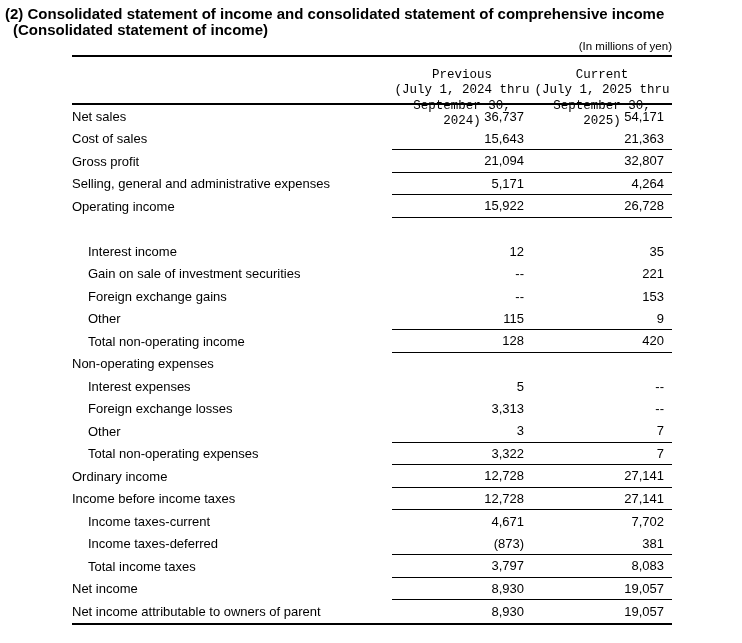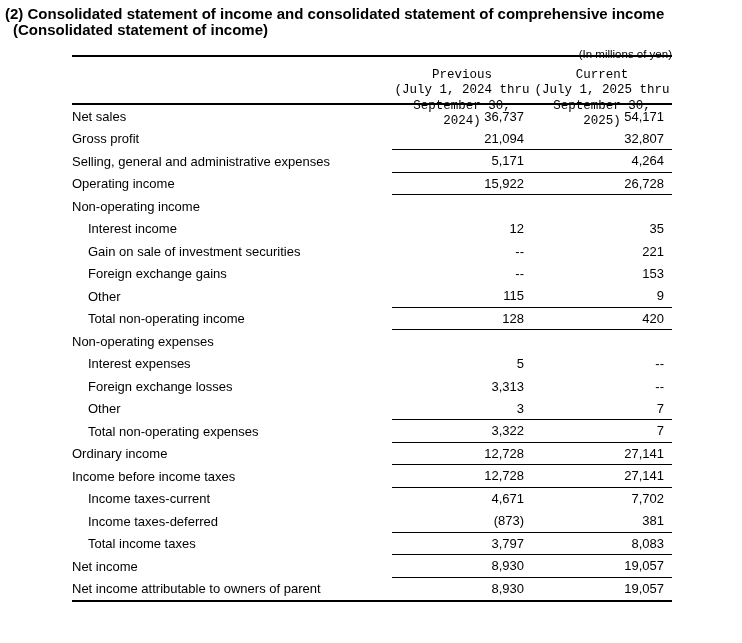--- a/index.html
+++ b/index.html
@@ -23,21 +23,21 @@
     font-weight: bold;
     line-height: 16px;
     white-space: nowrap;
   }
   .doc-title .line2 {
     padding-left: 8px;
   }
   .unit-note {
     position: absolute;
     left: 72px;
-    top: 48px;
+    top: 40px;
     width: 600px;
     font-size: 11.5px;
     text-align: right;
   }
   .table {
     position: absolute;
     left: 72px;
     top: 55px;
     width: 600px;
   }
@@ -105,36 +105,40 @@
       <div>September 30, 2025)</div>
     </div>
   </div>
   <div class="tbody" id="tbody">
       <div class="row bold">
     <div class="label">Net sales</div>
     <div class="num prev">36,737</div>
     <div class="num curr">54,171</div>
   </div>
       <div class="row bold rule">
+    <div class="label">Cost of sales</div>
+    <div class="num prev">15,643</div>
+    <div class="num curr">21,363</div>
+  </div>
+      <div class="row bold rule">
     <div class="label">Gross profit</div>
     <div class="num prev">21,094</div>
     <div class="num curr">32,807</div>
   </div>
       <div class="row bold rule">
     <div class="label">Selling, general and administrative expenses</div>
     <div class="num prev">5,171</div>
     <div class="num curr">4,264</div>
   </div>
       <div class="row bold rule">
     <div class="label">Operating income</div>
     <div class="num prev">15,922</div>
     <div class="num curr">26,728</div>
   </div>
       <div class="row bold">
-    <div class="label">Non-operating income</div>
     <div class="num prev"></div>
     <div class="num curr"></div>
   </div>
       <div class="row indent">
     <div class="label">Interest income</div>
     <div class="num prev">12</div>
     <div class="num curr">35</div>
   </div>
       <div class="row indent">
     <div class="label">Gain on sale of investment securities</div>

